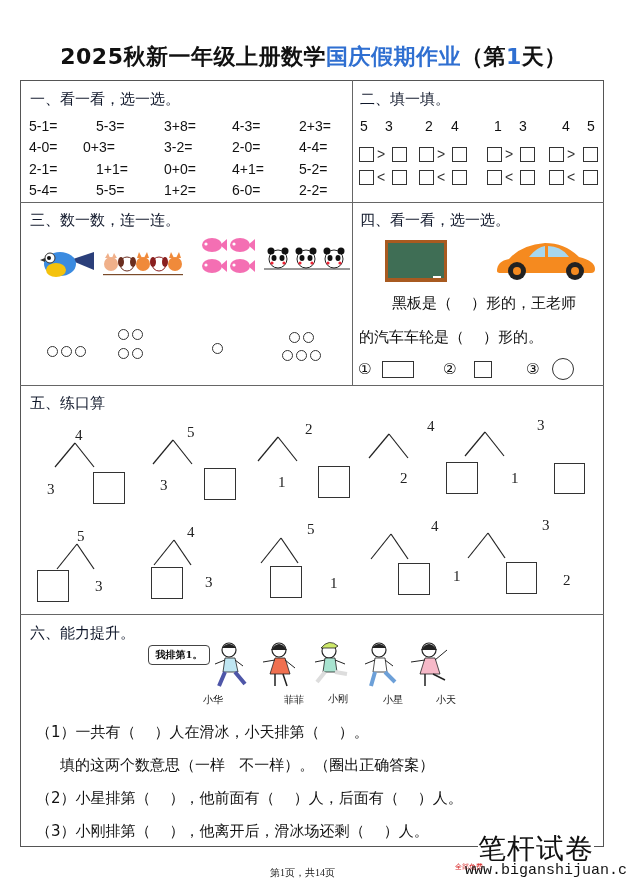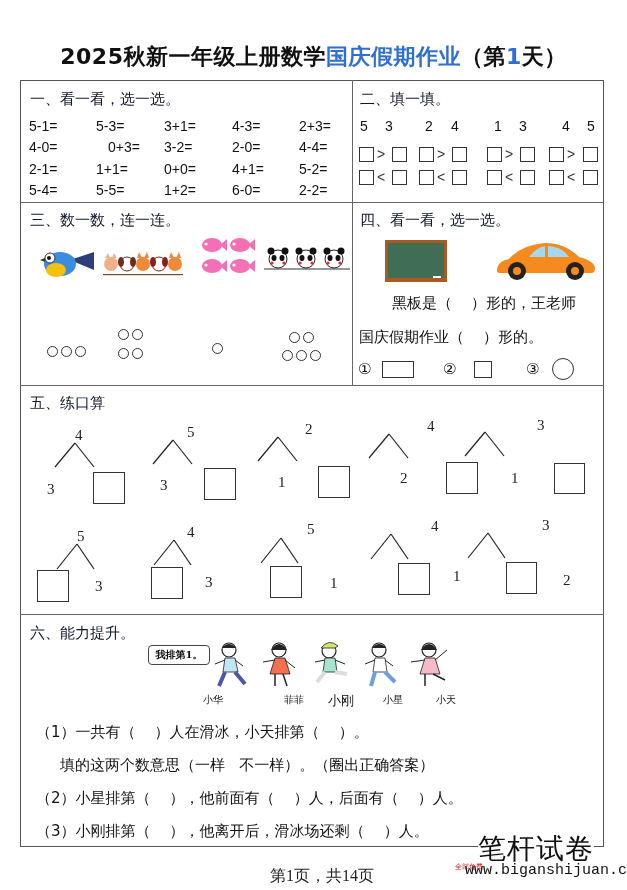--- a/index.html
+++ b/index.html
@@ -23,21 +23,21 @@
   .num { position: absolute; font-family: "Liberation Sans", sans-serif; font-size: 14px; }
   .sq { position: absolute; border: 1.3px solid #333; background: #fff; }
   .cmp { position: absolute; font-family: "Liberation Sans", sans-serif; font-size: 14px; color: #333; }
 
   .circle { position: absolute; border: 1.3px solid #333; border-radius: 50%; }
 
   .tnum { position: absolute; font-family: "Liberation Serif", serif; font-size: 15px; color: #222; }
 
   .text-line { position: absolute; font-size: 15px; color: #111; white-space: pre; }
 
-  .footer { position: absolute; left: 270px; top: 866px; font-family: "Liberation Serif", serif; font-size: 16px; color: #222; text-align: center; }
+  .footer { position: absolute; left: 270px; top: 866px; font-family: "Liberation Serif", serif; font-size: 10px; color: #222; text-align: center; }
   .brand { position: absolute; left: 478px; top: 830px; font-size: 28px; color: #111; font-family: "DejaVu Sans", sans-serif; letter-spacing: 1px; background: #fff; }
   .brand-free { position: absolute; left: 455px; top: 862px; font-size: 7px; color: #d62020; }
   .brand-url { position: absolute; left: 455px; top: 862px; font-family: "Liberation Mono", monospace; font-size: 15px; color: #111; padding-left: 10px; }
 
   svg { position: absolute; overflow: visible; }
 </style>
 </head>
 <body>
 
 <div class="title">
@@ -48,26 +48,26 @@
 <div class="hline" style="left:20px;top:202px;width:584px"></div>
 <div class="hline" style="left:20px;top:385px;width:584px"></div>
 <div class="hline" style="left:20px;top:614px;width:584px"></div>
 <div class="vline" style="left:352px;top:80px;height:305px"></div>
 
 <div class="sec-title" style="left:30px;top:90px">一、看一看，选一选。</div>
 <div>
 
   <span class="eq" style="left:29px;top:118px">5-1=</span>
   <span class="eq" style="left:96px;top:118px">5-3=</span>
-  <span class="eq" style="left:164px;top:118px">3+1=</span>
+  <span class="eq" style="left:164px;top:118px">3+8=</span>
   <span class="eq" style="left:232px;top:118px">4-3=</span>
   <span class="eq" style="left:299px;top:118px">2+3=</span>
 
   <span class="eq" style="left:29px;top:139px">4-0=</span>
-  <span class="eq" style="left:108px;top:139px">0+3=</span>
+  <span class="eq" style="left:83px;top:139px">0+3=</span>
   <span class="eq" style="left:164px;top:139px">3-2=</span>
   <span class="eq" style="left:232px;top:139px">2-0=</span>
   <span class="eq" style="left:299px;top:139px">4-4=</span>
 
   <span class="eq" style="left:29px;top:161px">2-1=</span>
   <span class="eq" style="left:96px;top:161px">1+1=</span>
   <span class="eq" style="left:164px;top:161px">0+0=</span>
   <span class="eq" style="left:232px;top:161px">4+1=</span>
   <span class="eq" style="left:299px;top:161px">5-2=</span>
 
@@ -229,21 +229,21 @@
 <svg style="left:495px;top:241px" width="102" height="40" viewBox="0 0 102 40">
   <path d="M2,30 Q2,20 14,18 Q26,4 50,2 Q70,2 84,16 Q100,20 100,28 Q100,32 96,32 L6,32 Q2,32 2,30 Z" fill="#f58a1f"></path>
   <path d="M34,16 Q42,6 50,5 L50,16 Z" fill="#a7d7ef"></path>
   <path d="M53,5 Q66,5 74,16 L53,16 Z" fill="#a7d7ef"></path>
   <circle cx="22" cy="30" r="9" fill="#222"></circle>
     <circle cx="22" cy="30" r="4" fill="#f58a1f"></circle>
   <circle cx="80" cy="30" r="9" fill="#222"></circle>
     <circle cx="80" cy="30" r="4" fill="#f58a1f"></circle>
 </svg>
 <div class="text-line" style="left:392px;top:294px">黑板是（    ）形的，王老师</div>
-<div class="text-line" style="left:359px;top:328px">国庆假期作业（    ）形的。</div>
+<div class="text-line" style="left:359px;top:328px">的汽车车轮是（    ）形的。</div>
 <div>
   <span class="text-line" style="left:358px;top:360px">①</span>
   <div class="sq" style="left:382px;top:361px;width:32px;height:17px"></div>
 </div>
 <div>
   <span class="text-line" style="left:443px;top:360px">②</span>
   <div class="sq" style="left:474px;top:361px;width:18px;height:17px"></div>
 </div>
 <div>
   <span class="text-line" style="left:526px;top:360px">③</span>
@@ -388,21 +388,21 @@
     <circle cx="24" cy="10" r="7" fill="#fff" stroke="#222" stroke-width="1.2"></circle>
       <path d="M16,10 Q24,-2 32,10" fill="#222"></path>
     <path d="M20,18 L30,18 L35,34 L15,34 Z" fill="#f6b9c8" stroke="#222" stroke-width="0.8"></path>
     <path d="M20,34 L20,46 M28,34 L40,40" stroke="#222" stroke-width="1.5"></path>
     <path d="M20,20 L6,22 M30,20 L42,10" stroke="#222" stroke-width="1"></path>
   </g>
 </svg>
 <div>
   <span class="text-line" style="left:203px;top:693px;font-size:10px;font-family:'DejaVu Serif',serif">小华</span>
   <span class="text-line" style="left:284px;top:693px;font-size:10px;font-family:'DejaVu Serif',serif">菲菲</span>
-  <span class="text-line" style="left:328px;top:692px;font-size:13px;font-family:'DejaVu Serif',serif">小刚</span>
+  <span class="text-line" style="left:328px;top:692px;font-size:10px;font-family:'DejaVu Serif',serif">小刚</span>
   <span class="text-line" style="left:383px;top:693px;font-size:10px;font-family:'DejaVu Serif',serif">小星</span>
   <span class="text-line" style="left:436px;top:693px;font-size:10px;font-family:Liberation Mono, monospace">小天</span>
 </div>
 
 <div class="text-line" style="left:36px;top:723px">（1）一共有（    ）人在滑冰，小天排第（    ）。</div>
 <div class="text-line" style="left:60px;top:756px">填的这两个数意思（一样   不一样）。（圈出正确答案）</div>
 <div class="text-line" style="left:36px;top:789px">（2）小星排第（    ），他前面有（    ）人，后面有（    ）人。</div>
 <div class="text-line" style="left:36px;top:822px">（3）小刚排第（    ），他离开后，滑冰场还剩（    ）人。</div>
 
 <div class="footer">第1页，共14页</div>

